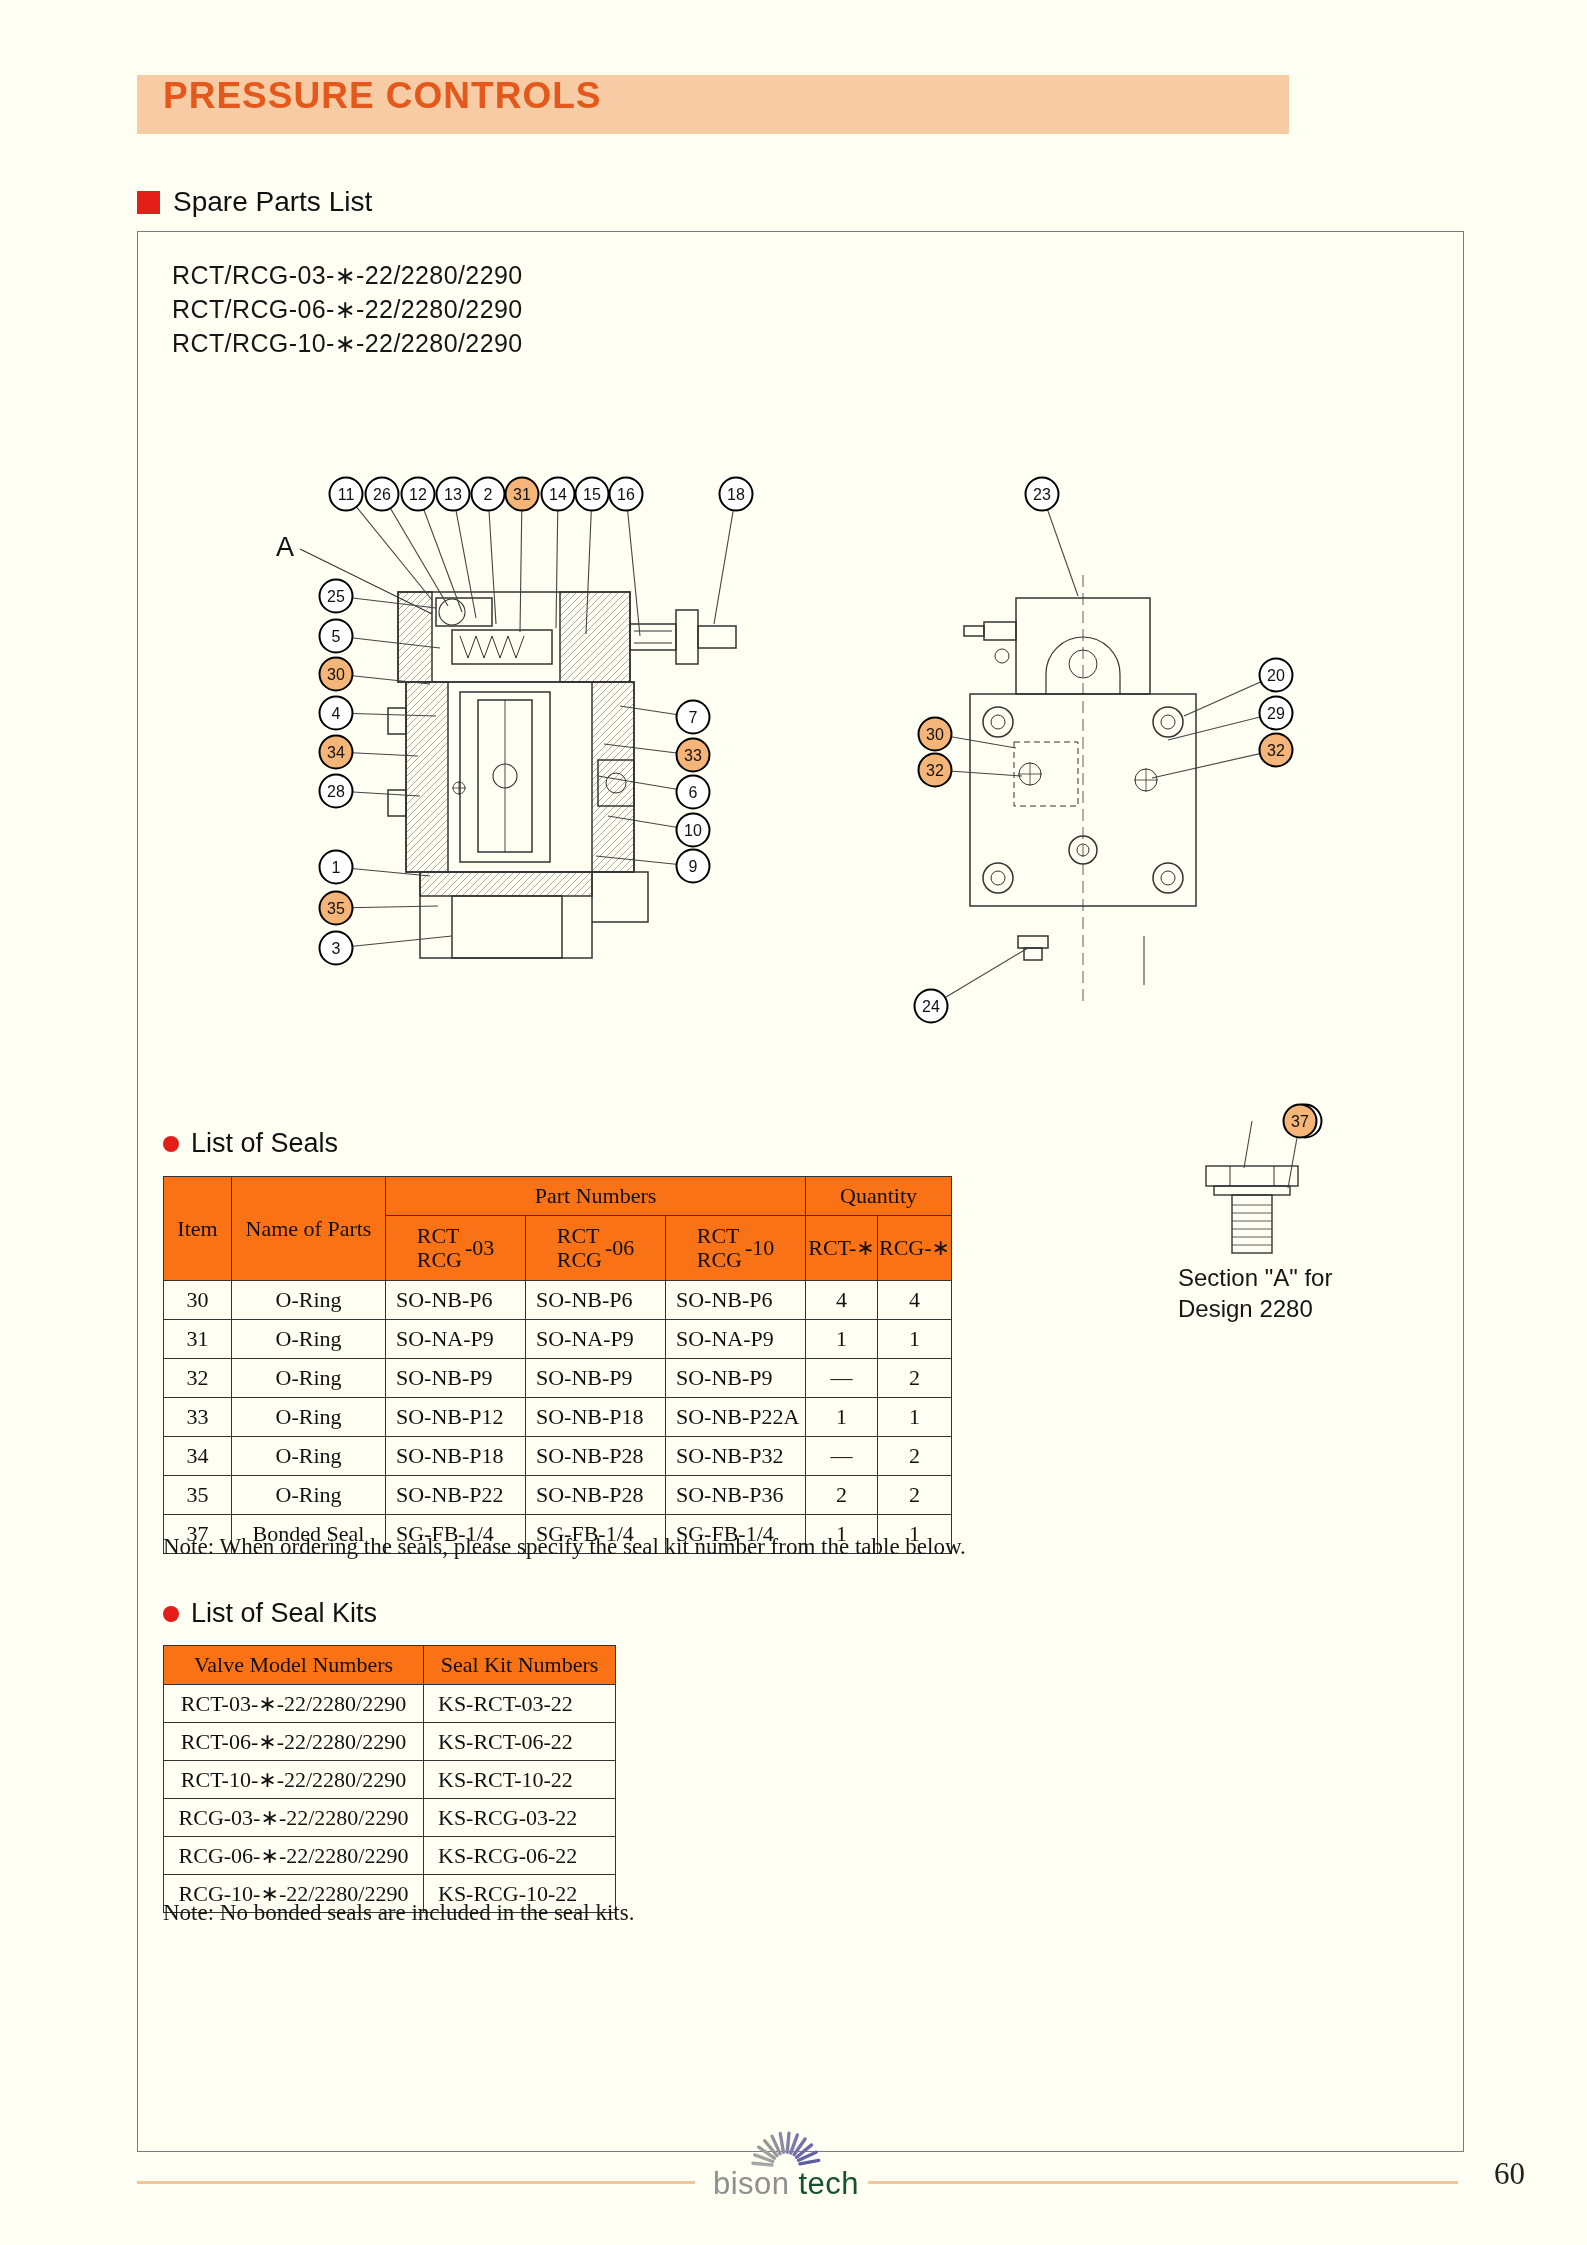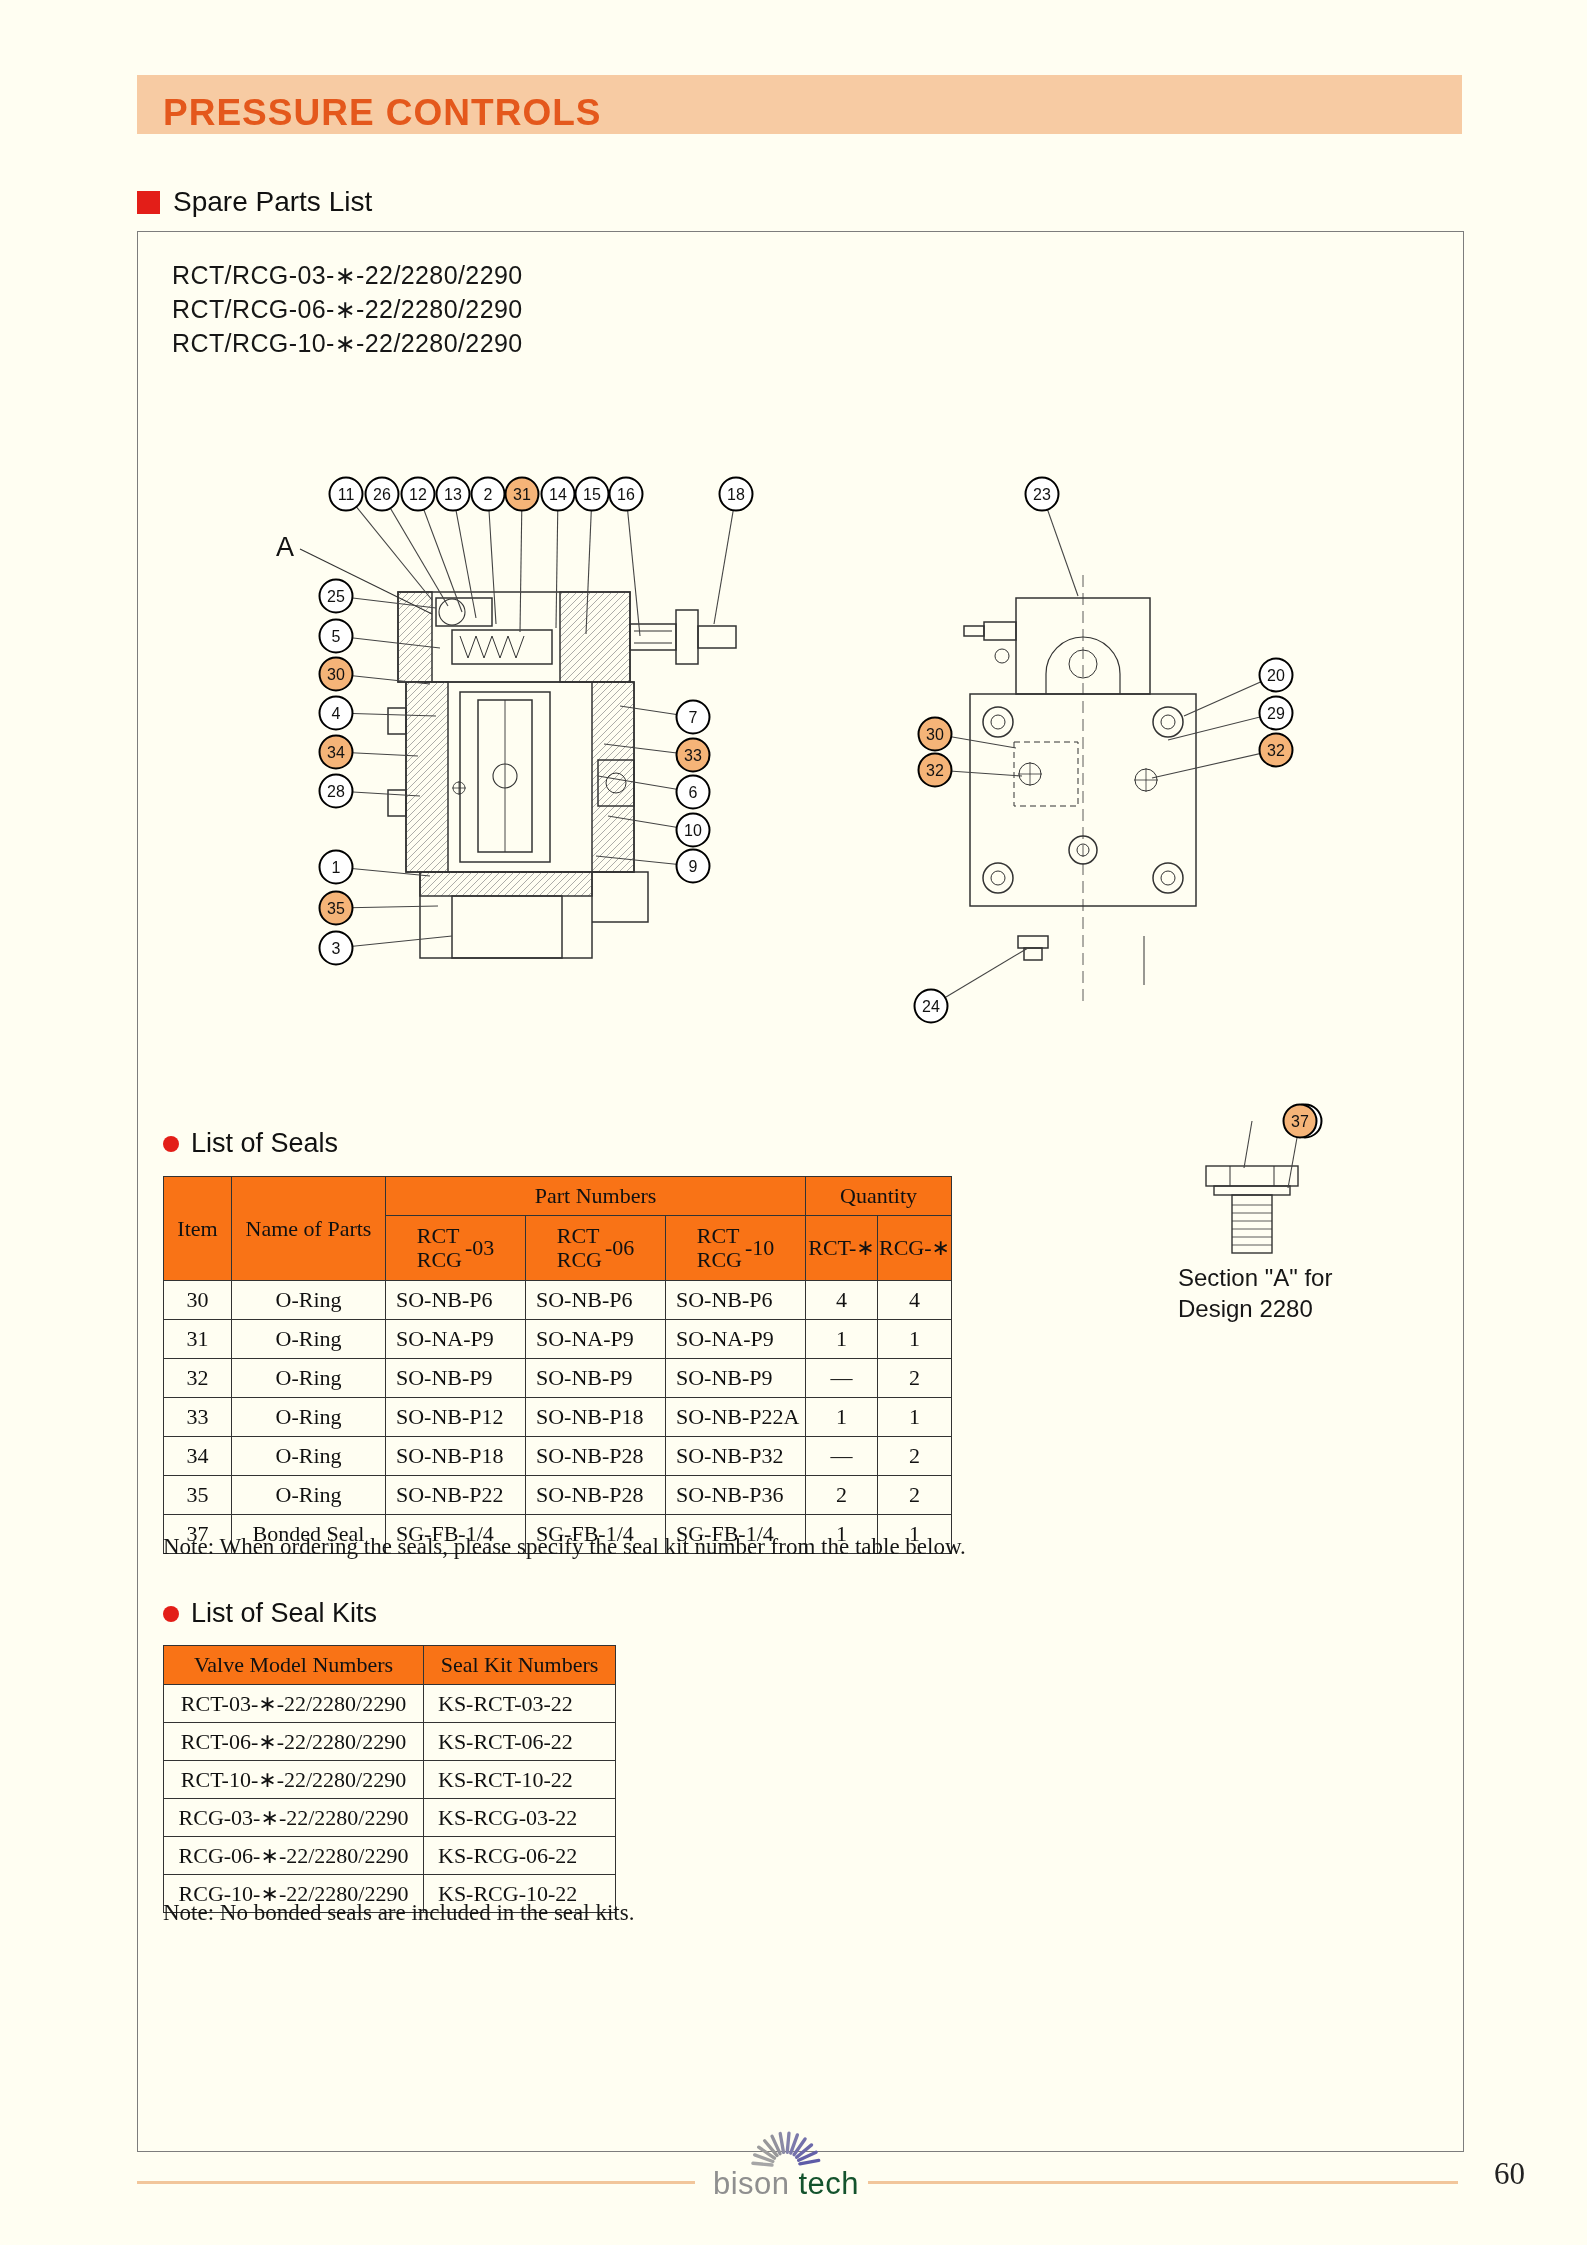--- a/index.html
+++ b/index.html
@@ -2,22 +2,22 @@
 <html><head>
 <meta charset="utf-8">
 <style>
   html,body{margin:0;padding:0;}
   body{background:#FFFEF2;}
   .page{position:relative;width:1587px;height:2245px;background:#FFFEF2;
         font-family:"Liberation Sans",sans-serif;color:#1a1a1a;overflow:hidden;}
   .abs{position:absolute;}
 
   
-  .banner{left:137px;top:75px;width:1325px;height:59px;background:#F7CBA3;
-          display:flex;align-items:flex-end;}
+  .banner{left:137px;top:75px;width:1152px;height:59px;background:#F7CBA3;
+          display:flex;align-items:flex-start;}
   .banner-title{font-size:37px;font-weight:bold;color:#E4581C;letter-spacing:1px;padding-left:26px;}
 
   
   .section-heading{left:137px;top:186px;display:flex;align-items:center;gap:13px;}
   .red-square{width:23px;height:23px;background:#E31E18;}
   .section-heading-text{font-size:28px;color:#111;}
 
   
   .main-box{left:137px;top:231px;width:1325px;height:1919px;border:1px solid #7d7d7d;background:transparent;}
 

